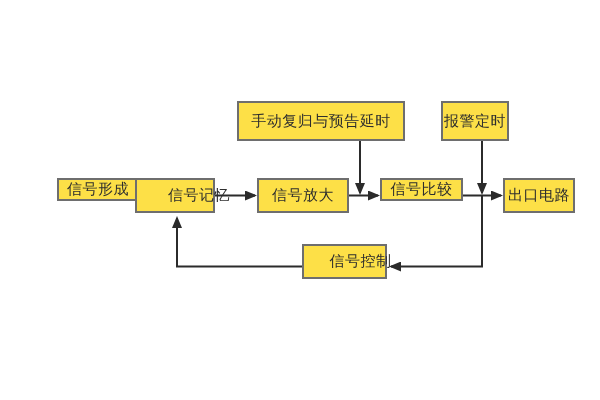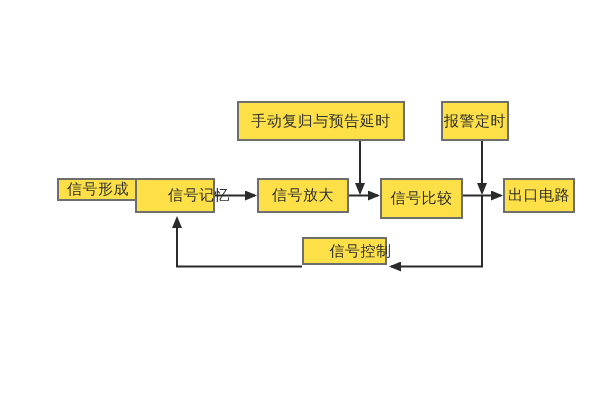--- a/index.html
+++ b/index.html
@@ -72,34 +72,34 @@
   </div>
 
   <div class="node" style="left:135px;top:178px;width:80px;height:35px;padding-left:48px;">
     <span>信号记忆</span>
   </div>
 
   <div class="node" style="left:257px;top:178px;width:92px;height:35px;">
     <span>信号放大</span>
   </div>
 
-  <div class="node" style="left:380px;top:178px;width:83px;height:41px;">
+  <div class="node" style="left:380px;top:178px;width:83px;height:23px;">
     <span>信号比较</span>
   </div>
 
   <div class="node" style="left:503px;top:178px;width:72px;height:35px;">
     <span>出口电路</span>
   </div>
 
   <div class="node" style="left:237px;top:101px;width:168px;height:40px;">
     <span>手动复归与预告延时</span>
   </div>
 
   <div class="node" style="left:441px;top:101px;width:68px;height:40px;">
     <span>报警定时</span>
   </div>
 
-  <div class="node" style="left:302px;top:237px;width:85px;height:28px;padding-left:32px;">
+  <div class="node" style="left:302px;top:244px;width:85px;height:35px;padding-left:32px;">
     <span>信号控制</span>
   </div>
 
 
 </div>
 
 </body></html>

